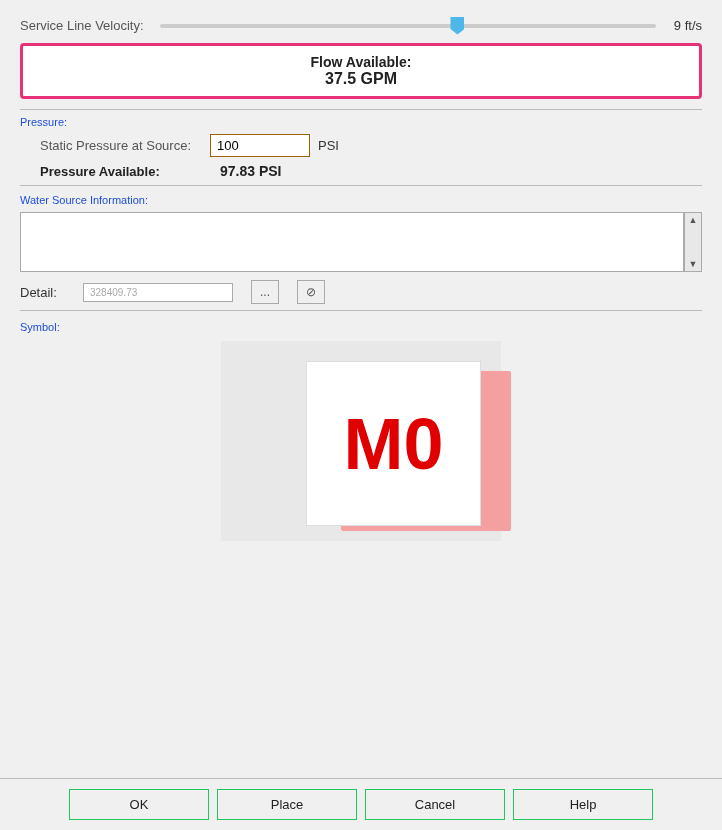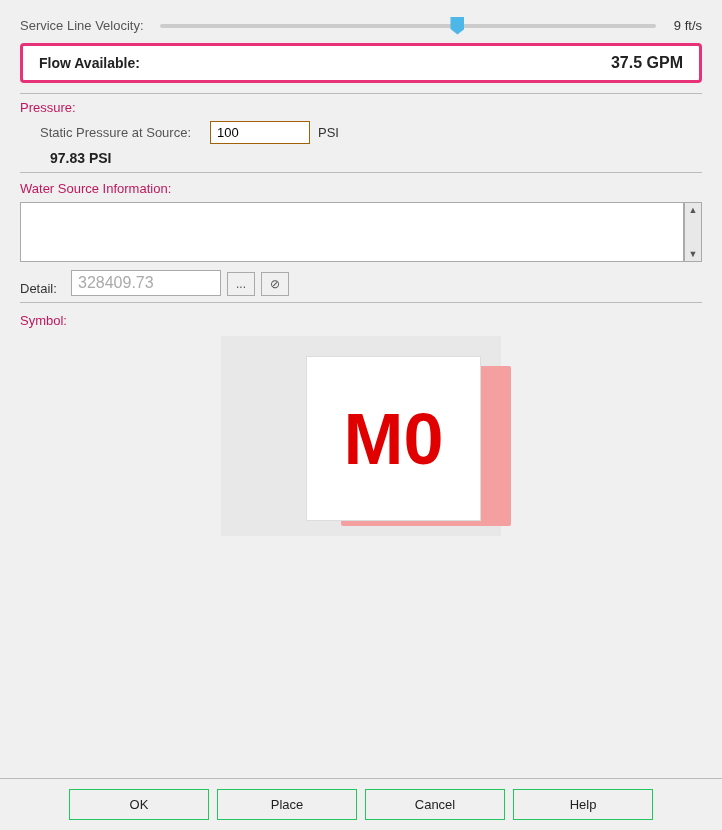--- a/index.html
+++ b/index.html
@@ -71,20 +71,21 @@
     
     .flow-available-box {
       border: 3px solid #e83278;
       border-radius: 4px;
       background: #fff;
       padding: 8px 16px;
       display: flex;
       align-items: center;
       justify-content: space-between;
       margin: 4px 0 10px 0;
+      flex-direction: column;
     }
     .flow-available-label {
       font-weight: bold;
       font-size: 14px;
       color: #222;
     }
     .flow-available-value {
       font-weight: bold;
       font-size: 16px;
       color: #222;
@@ -92,22 +93,22 @@
 
     
     .section-divider {
       border: none;
       border-top: 1px solid #bbb;
       margin: 6px 0;
     }
 
     
     .section-label {
-      font-size: 13px;
-      color: #be185d;
+      font-size: 11px;
+      color: #1d4ed8;
       margin-bottom: 6px;
       margin-top: 4px;
     }
 
     .field-row {
       display: flex;
       align-items: center;
       margin-bottom: 6px;
       padding-left: 20px;
     }
@@ -185,34 +186,34 @@
     .scroll-arrow {
       font-size: 9px;
       color: #555;
       cursor: pointer;
       user-select: none;
     }
 
     
     .detail-row {
       display: flex;
-      align-items: flex-end;
+      align-items: center;
       margin-top: 8px;
-      gap: 6px;
+      gap: 18px;
     }
     .detail-label {
       color: #333;
       min-width: 45px;
     }
     .detail-input {
       border: 1px solid #aaa;
       background: #fff;
       padding: 3px 6px;
       width: 150px;
-      font-size: 16px;
+      font-size: 10px;
       color: #aaa;
       outline: none;
     }
     .icon-button {
       border: 1px solid #aaa;
       background: #f0f0f0;
       width: 28px;
       height: 24px;
       display: flex;
       align-items: center;
@@ -310,20 +311,21 @@
     <div class="pressure-section">
       <div class="section-label">Pressure:</div>
 
       <div class="field-row">
         <span class="field-label">Static Pressure at Source:</span>
         <input class="text-input" type="text" value="100" style="">
         <span class="unit-label">PSI</span>
       </div>
 
       <div class="pressure-available-row">
+        <span class="pressure-available-label">Pressure Available:</span>
         <span class="pressure-available-value">97.83 PSI</span>
       </div>
     </div>
 
     <hr class="section-divider">
 
     <div class="water-source-section">
       <div class="section-label">Water Source Information:</div>
       <div class="textarea-wrapper">
         <textarea class="water-source-textarea" style="width: calc(100% - 18px);"></textarea>

